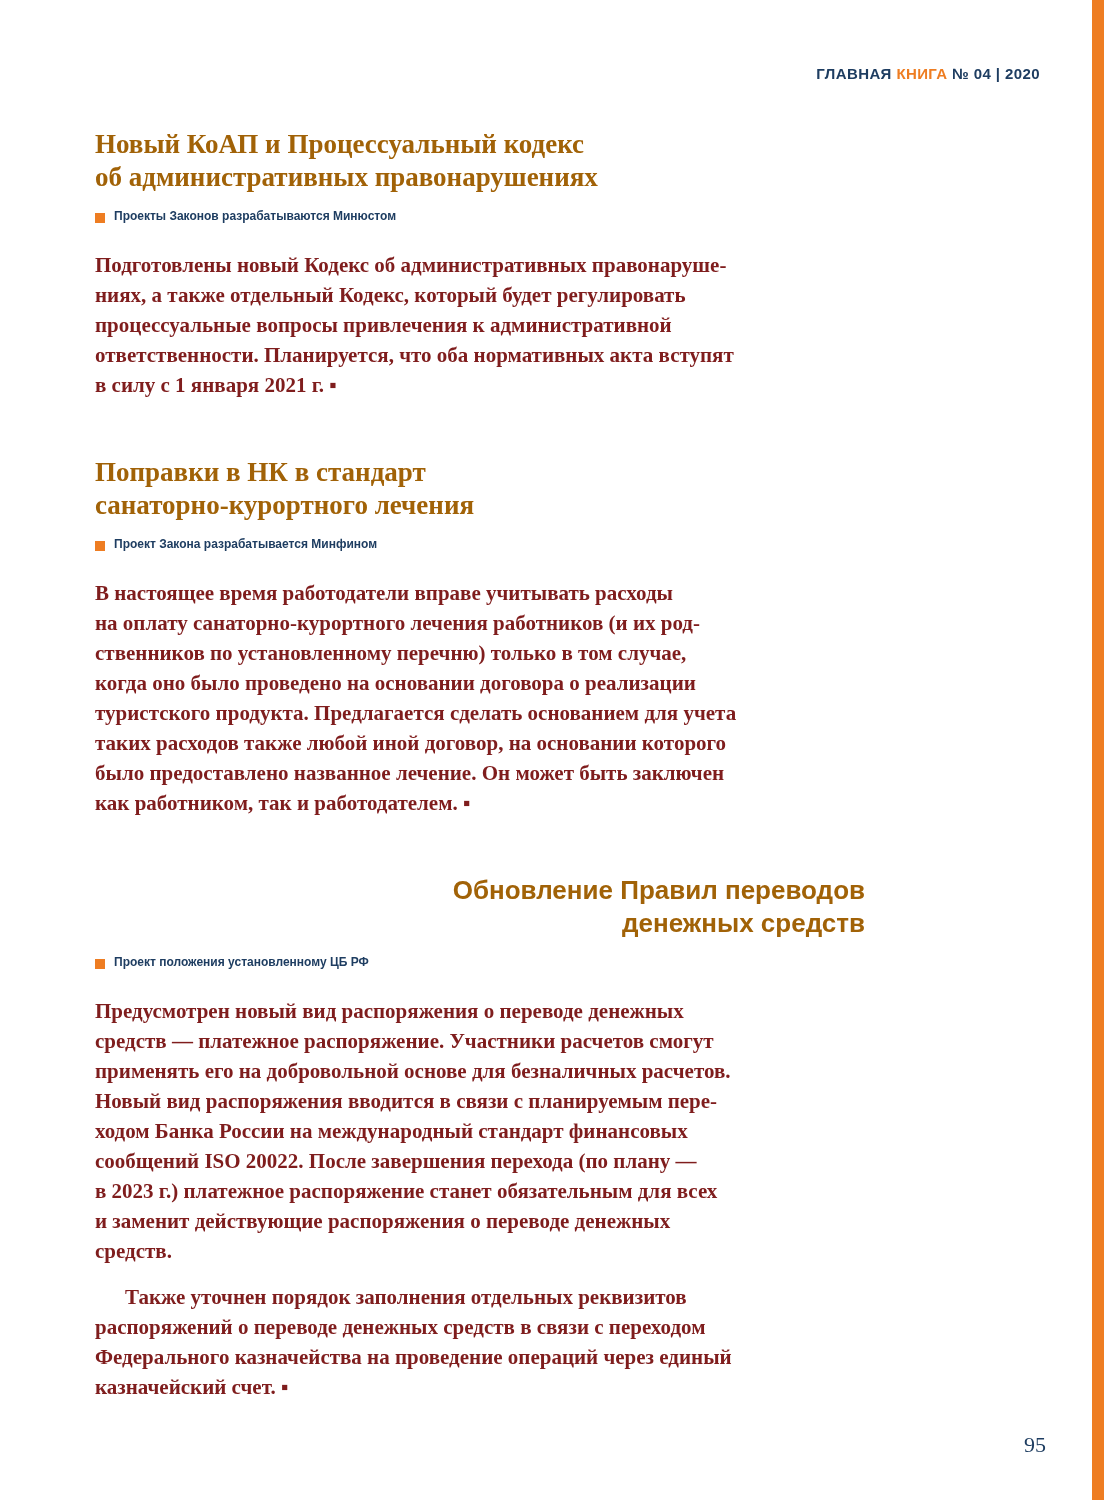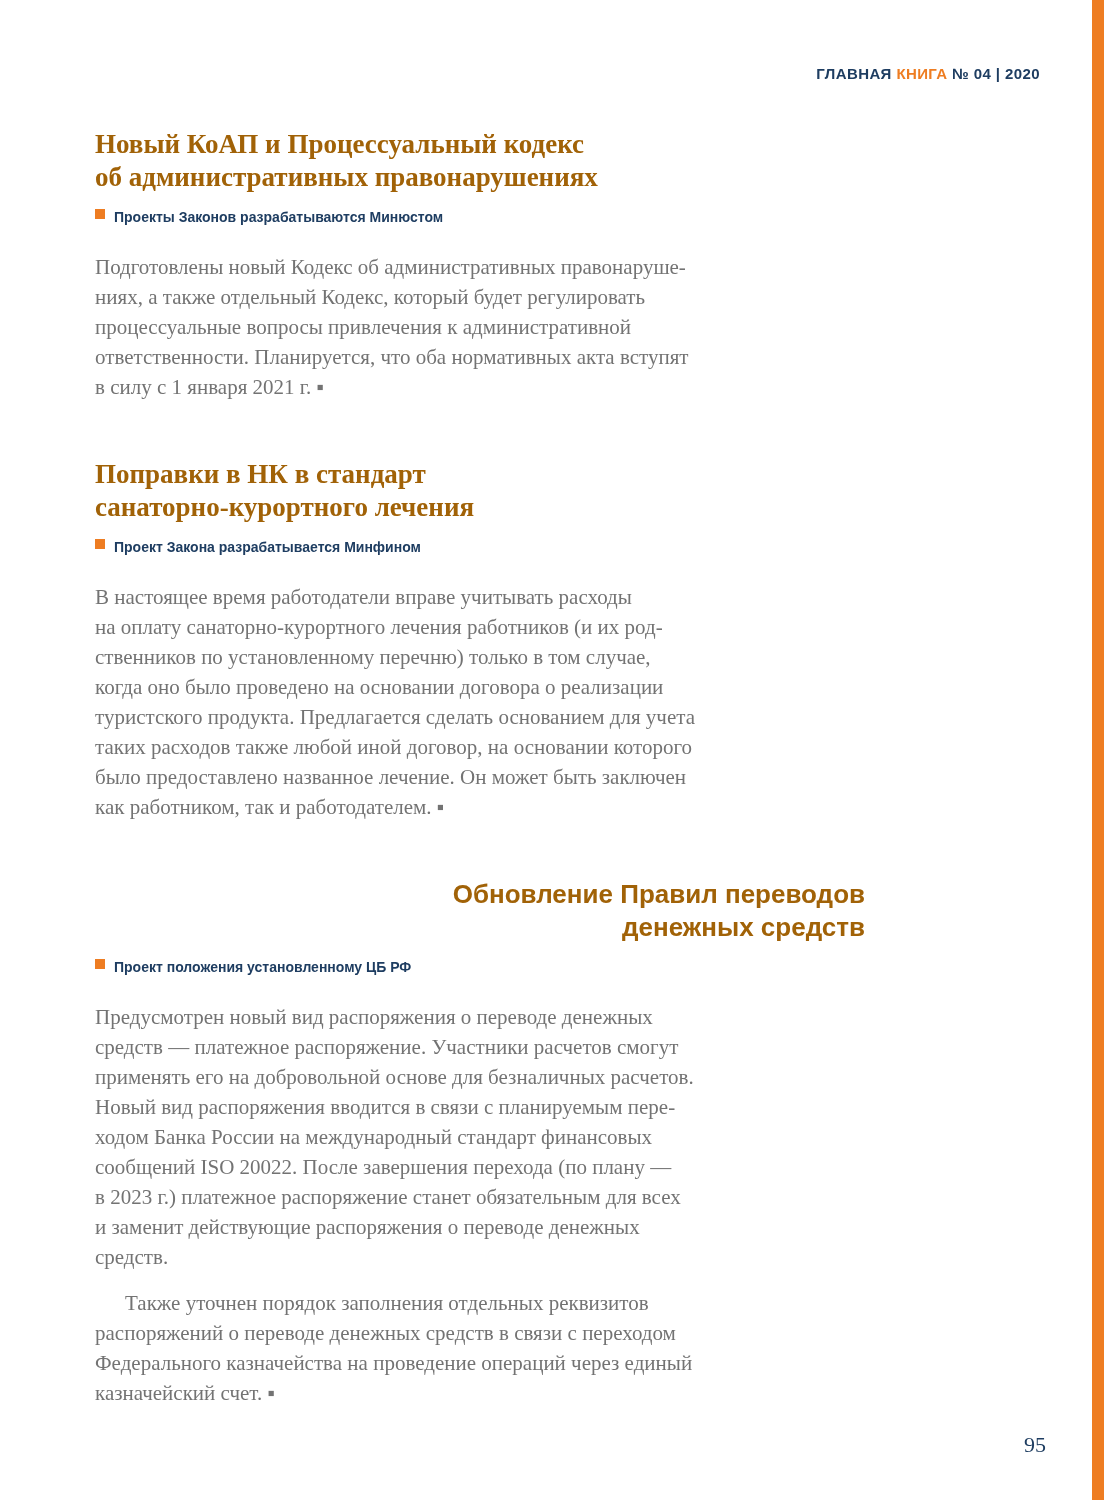--- a/index.html
+++ b/index.html
@@ -39,37 +39,38 @@
     color: #a16207;
     white-space: pre-line;
     font-family: "Liberation Serif", serif;
   }
   h2.title.sans {
     font-family: "Liberation Sans", sans-serif;
     font-size: 26px;
     text-align: right;
   }
   .tag {
-    display: flex; align-items: flex-start; gap: 9px;
+    display: flex; align-items: flex-end; gap: 9px;
     margin-top: 15px;
     font-family: "Liberation Sans", sans-serif;
-    font-weight: bold; font-size: 14px;
+    font-weight: bold; font-size: 12px;
     color: #1E3D61;
   }
   .tag .sq {
     width: 10px; height: 10px;
     background: #EE7D22;
     flex: 0 0 auto;
   }
   p.body {
     margin: 27px 0 0 0;
     font-size: 21px;
     line-height: 30px;
-    color: #737373;
+    color: #7f1d1d;
     white-space: pre-line;
+    font-weight: bold;
   }
   p.body.follow {
     margin-top: 16px;
     text-indent: 30px;
   }
   .page-number {
     position: absolute; right: 58px; bottom: 42px;
     font-size: 22px;
     color: #1E3D61;
     font-family: "Liberation Serif", serif;

